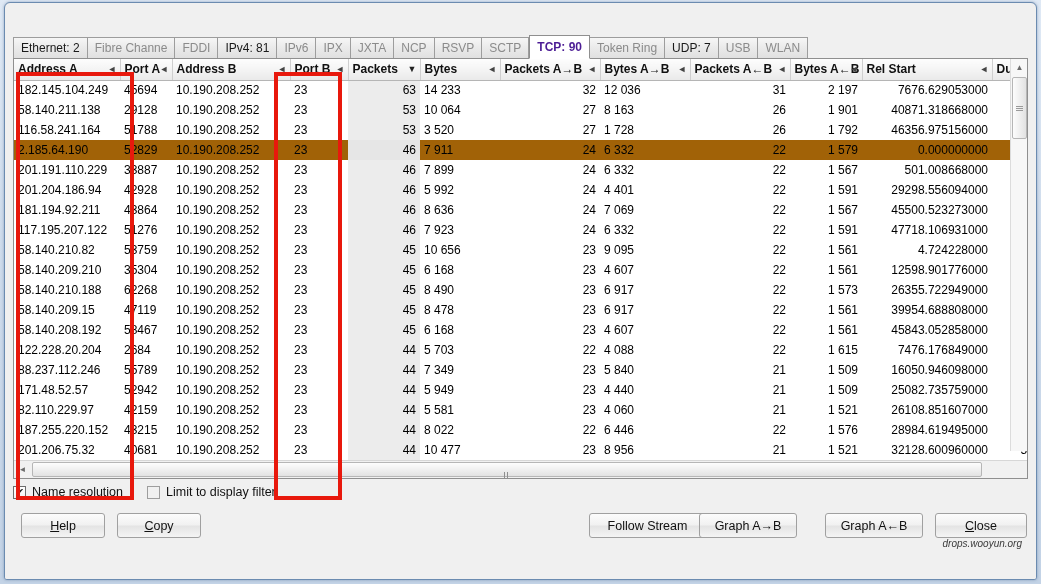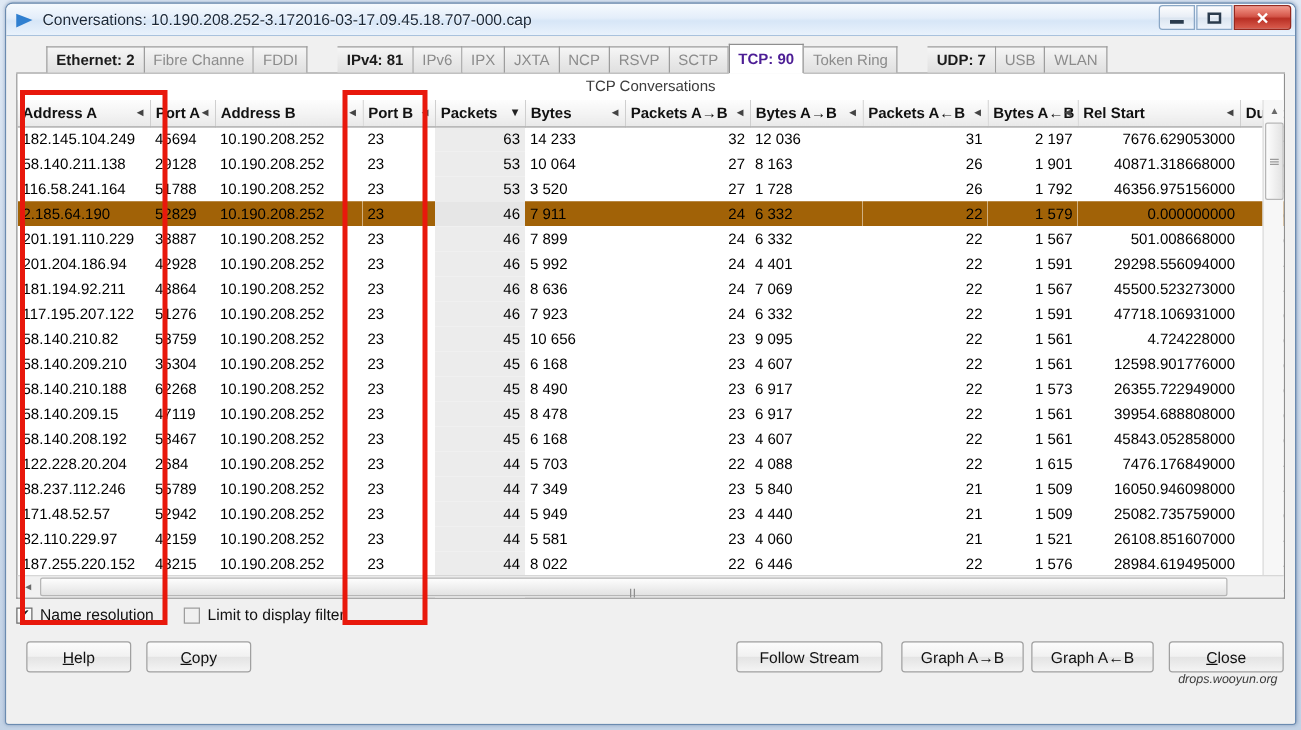--- a/index.html
+++ b/index.html
@@ -99,21 +99,21 @@
     display: flex; align-items: center;
     font-size: 12px;
     color: #8b8b8b;
     background: linear-gradient(180deg,#f6f6f6 0%,#eaeaea 50%,#e0e0e0 100%);
     border: 1px solid #9d9d9d;
     border-bottom: none;
     border-left: none;
     white-space: nowrap;
   }
   .tab:first-child { border-left: 1px solid #9d9d9d; }
-  .tab.enabled { color: #1a1a1a; font-weight: bold; margin-left: 24px; }
+  .tab.enabled { color: #1a1a1a; font-weight: normal; }
   .tab.active {
     height: 24px;
     background: #ffffff;
     color: #4c1d95;
     font-weight: bold;
     border: 1px solid #8f8f8f;
     border-bottom: 1px solid #ffffff;
     position: relative; z-index: 3;
     margin-bottom: -1px;
   }
@@ -277,35 +277,20 @@
     z-index: 60;
   }
 </style>
 </head>
 <body>
 
 <div id="app">
 
   <div class="win">
 
-    <div class="titlebar">
-      <div class="title-icon">
-        <span class="shark"></span>
-      </div>
-      <div class="title-text">Conversations: 10.190.208.252-3.172016-03-17.09.45.18.707-000.cap</div>
-      <div class="winbtns">
-        <div class="wbtn min">
-            <span class="glyph-min"></span>
-          </div>
-        <div class="wbtn max">
-            <span class="glyph-max"></span>
-          </div>
-        <div class="wbtn close">✕</div>
-      </div>
-    </div>
 
     <div class="client">
 
       <div class="tabstrip" id="tabstrip">
           <div class="tab enabled">Ethernet: 2</div>
           <div class="tab">Fibre Channe</div>
           <div class="tab">FDDI</div>
           <div class="tab enabled">IPv4: 81</div>
           <div class="tab">IPv6</div>
           <div class="tab">IPX</div>
@@ -314,21 +299,20 @@
           <div class="tab">RSVP</div>
           <div class="tab">SCTP</div>
           <div class="tab active">TCP: 90</div>
           <div class="tab">Token Ring</div>
           <div class="tab enabled">UDP: 7</div>
           <div class="tab">USB</div>
           <div class="tab">WLAN</div>
         </div>
 
       <div class="panel">
-        <div class="panel-caption">TCP Conversations</div>
 
         <div class="grid-wrap">
           <table class="grid">
             <colgroup>
               <col style="width:106px">
                 <col style="width:52px">
                 <col style="width:118px">
                 <col style="width:58px">
               <col style="width:72px">
                 <col style="width:80px">
@@ -662,21 +646,21 @@
         <div class="btnrow">
           <button class="btn" style="left:8px;width:84px">
               <u>H</u>
               <span title="Help">elp</span>
             </button>
           <button class="btn" style="left:104px;width:84px">
               <u>C</u>
               <span>opy</span>
             </button>
           <button class="btn" style="left:576px;width:117px">Follow Stream</button>
-          <button class="btn" style="left:708px;width:98px">Graph A→B</button>
+          <button class="btn" style="left:686px;width:98px">Graph A→B</button>
           <button class="btn" style="left:812px;width:98px">
               <span>Graph A←B</span>
             </button>
           <button class="btn" style="left:922px;width:92px">
               <u>C</u>
               <span>lose</span>
             </button>
           <div class="watermark">drops.wooyun.org</div>
         </div>
       </div>

